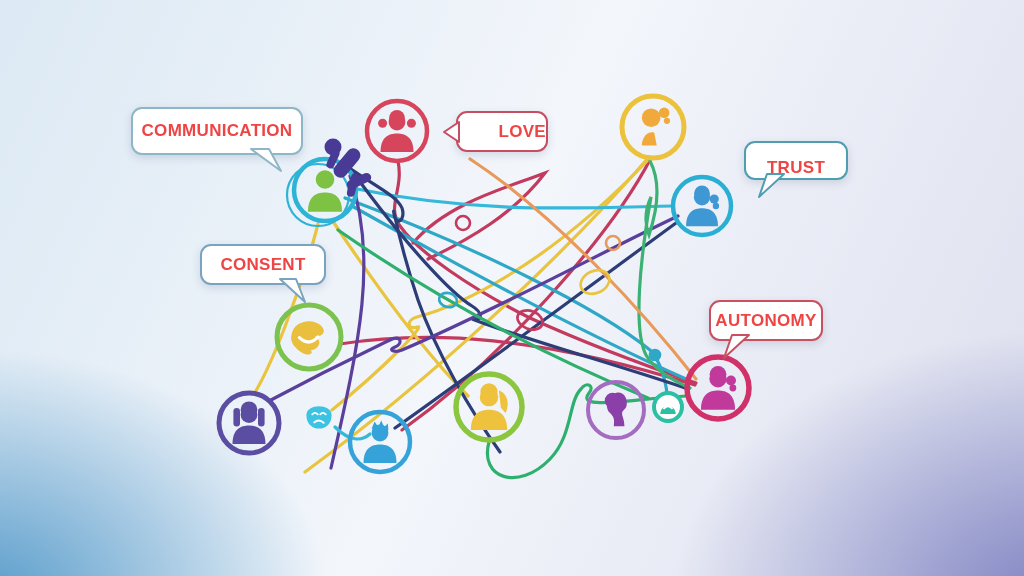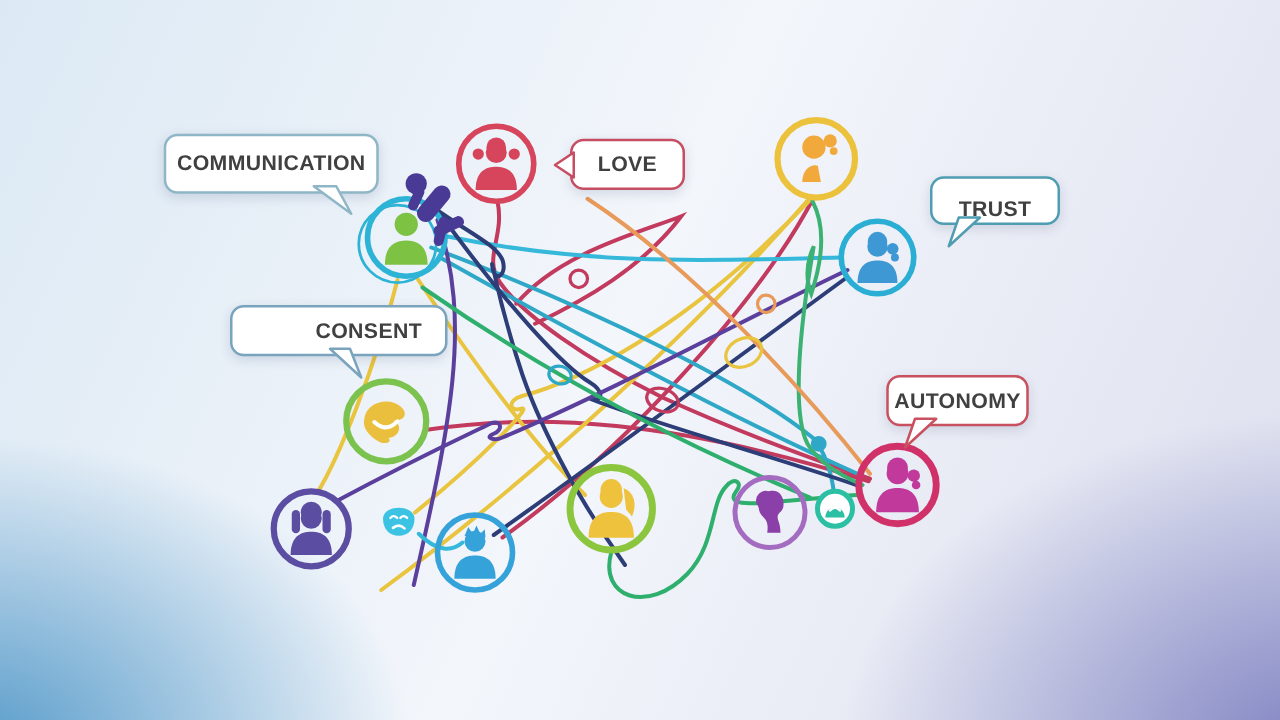--- a/index.html
+++ b/index.html
@@ -17,21 +17,21 @@
   .bubbles{position:absolute;left:0;top:0;width:100%;height:100%;pointer-events:none;}
   .bubble{
     position:absolute;
     background:#ffffff;
     border:2px solid #8fb6c6;
     border-radius:11px;
     display:flex;align-items:center;justify-content:center;
     box-shadow:0 3px 9px rgba(50,70,110,0.16);
   }
   .bubble span{
-    font-weight:700;font-size:17px;letter-spacing:0.3px;color:#404040;
+    font-weight:700;font-size:17px;letter-spacing:0.3px;color:#ef4444;
     white-space:nowrap;
   }
 </style>
 </head>
 <body>
 
 <div class="stage">
   <svg id="net" class="net-svg" viewBox="0 0 1024 576">
       <path d="M398,161 C404,190 386,206 400,226 C418,252 470,288 530,318 C600,350 664,372 696,383" stroke="#c23a5e" stroke-width="3.2" fill="none" stroke-linecap="round"></path>
       <path d="M413,243 C448,202 512,186 545,173 C514,214 468,240 428,259" stroke="#c23a5e" stroke-width="3.2" fill="none" stroke-linecap="round"></path>
@@ -171,33 +171,33 @@
         <rect x="-4" y="-12" width="8" height="24" rx="4" fill="#483a95" transform="translate(8,20) rotate(15)"></rect>
       </g>
     </svg>
   <div class="bubbles">
     <div class="bubble" style="left: 131px; top: 107px; width: 168px; height: 44px; border-color: rgb(143, 182, 198);">
         <span>COMMUNICATION</span>
         <svg style="position: absolute; overflow: visible; left: 116px; top: 40px; width: 36px; height: 26px;">
           <path d="M2,0 L32,22 L20,0 Z" fill="#fff" stroke="#8fb6c6" stroke-width="2" stroke-linejoin="round"></path>
         </svg>
       </div>
-    <div class="bubble" style="left: 456px; top: 111px; width: 88px; height: 37px; border-color: rgb(198, 77, 98);">
+    <div class="bubble" style="left: 456px; top: 111px; width: 88px; height: 37px; border-color: rgb(198, 77, 98); justify-content: flex-end;">
         <span>LOVE</span>
         <svg style="position: absolute; overflow: visible; left: -15px; top: 7.5px; width: 18px; height: 22px;">
           <path d="M16,1 L1,11 L16,21 Z" fill="#fff" stroke="#c64d62" stroke-width="2" stroke-linejoin="round"></path>
         </svg>
       </div>
     <div class="bubble" style="left: 744px; top: 141px; width: 100px; height: 35px; border-color: rgb(79, 157, 177); align-items: flex-end;">
         <span>TRUST</span>
         <svg style="position: absolute; overflow: visible; left: 12px; top: 31px; width: 30px; height: 26px;">
           <path d="M1,23 L26,0 L9,0 Z" fill="#fff" stroke="#4f9db1" stroke-width="2" stroke-linejoin="round"></path>
         </svg>
       </div>
-    <div class="bubble" style="left: 184px; top: 244px; width: 122px; height: 37px; border-color: rgb(122, 163, 189); padding-left: 48px;">
+    <div class="bubble" style="left: 200px; top: 244px; width: 122px; height: 37px; border-color: rgb(122, 163, 189);">
         <span>CONSENT</span>
         <svg style="position: absolute; overflow: visible; left: 74px; top: 33px; width: 32px; height: 26px;">
           <path d="M29,23 L4,0 L20,0 Z" fill="#fff" stroke="#7aa3bd" stroke-width="2" stroke-linejoin="round"></path>
         </svg>
       </div>
     <div class="bubble" style="left: 709px; top: 300px; width: 110px; height: 37px; border-color: rgb(200, 80, 95);">
         <span>AUTONOMY</span>
         <svg style="position: absolute; overflow: visible; left: 12px; top: 33px; width: 30px; height: 26px;">
           <path d="M1,23 L26,0 L9,0 Z" fill="#fff" stroke="#c8505f" stroke-width="2" stroke-linejoin="round"></path>
         </svg>

